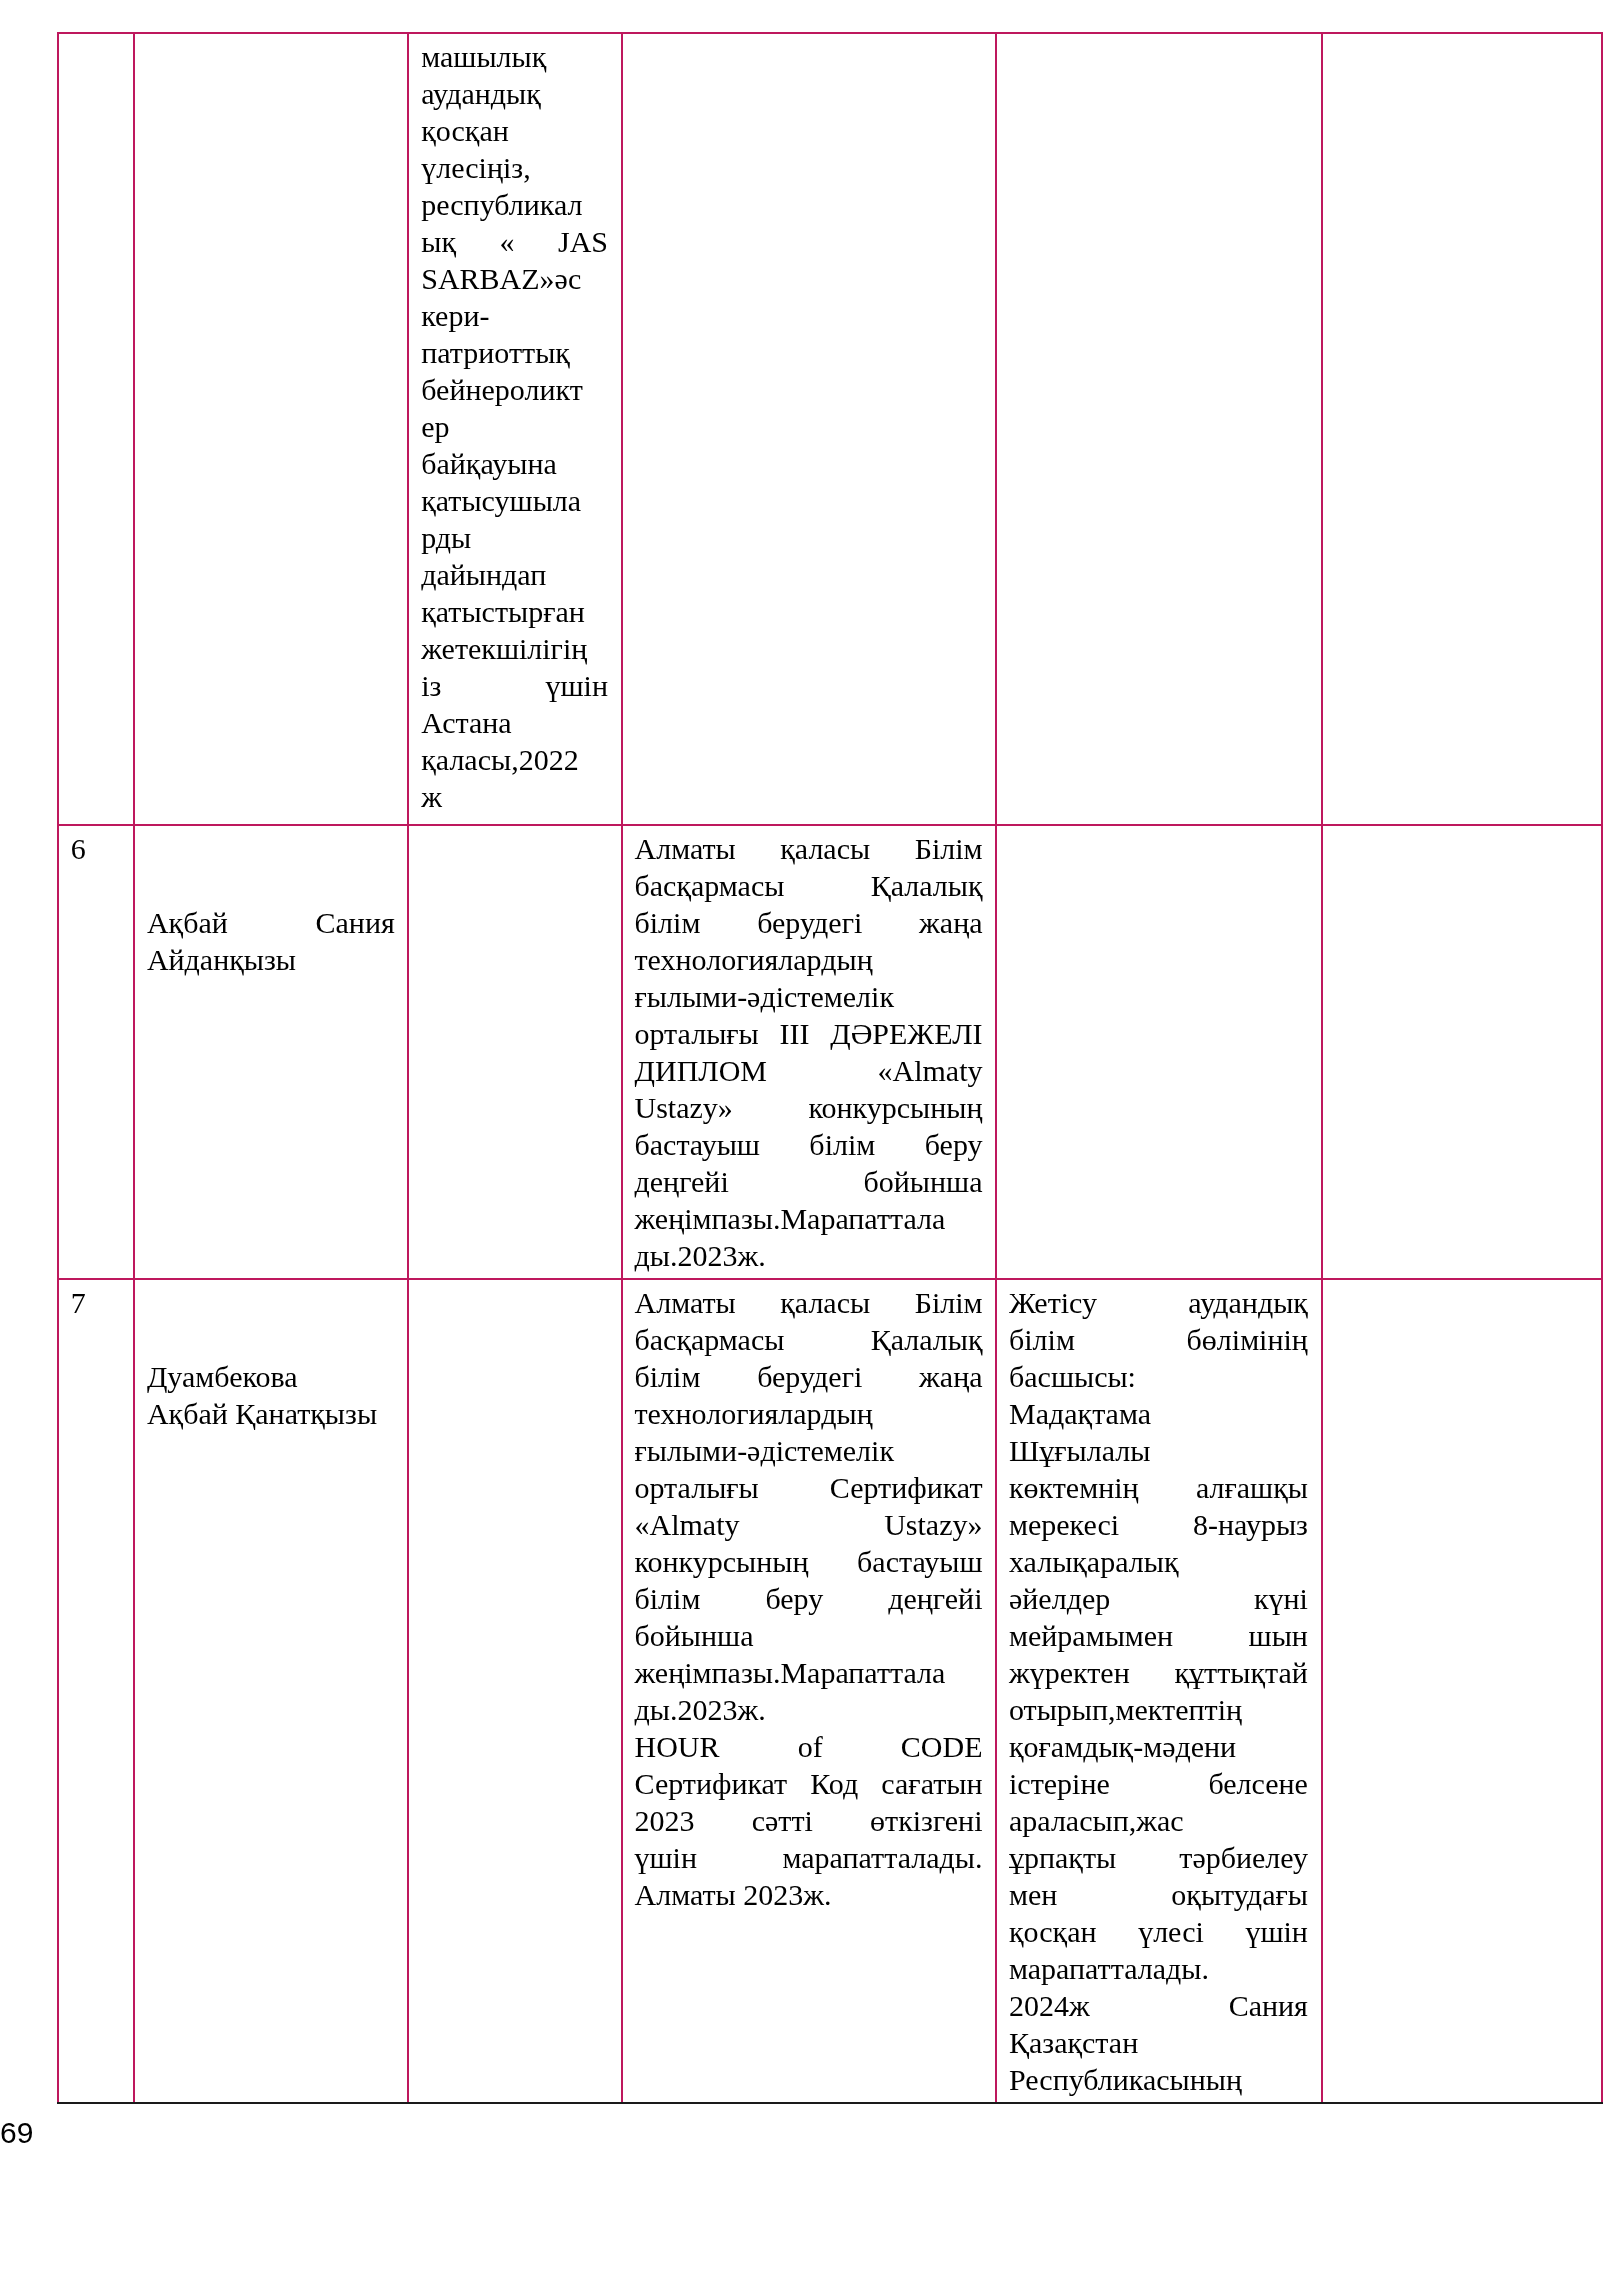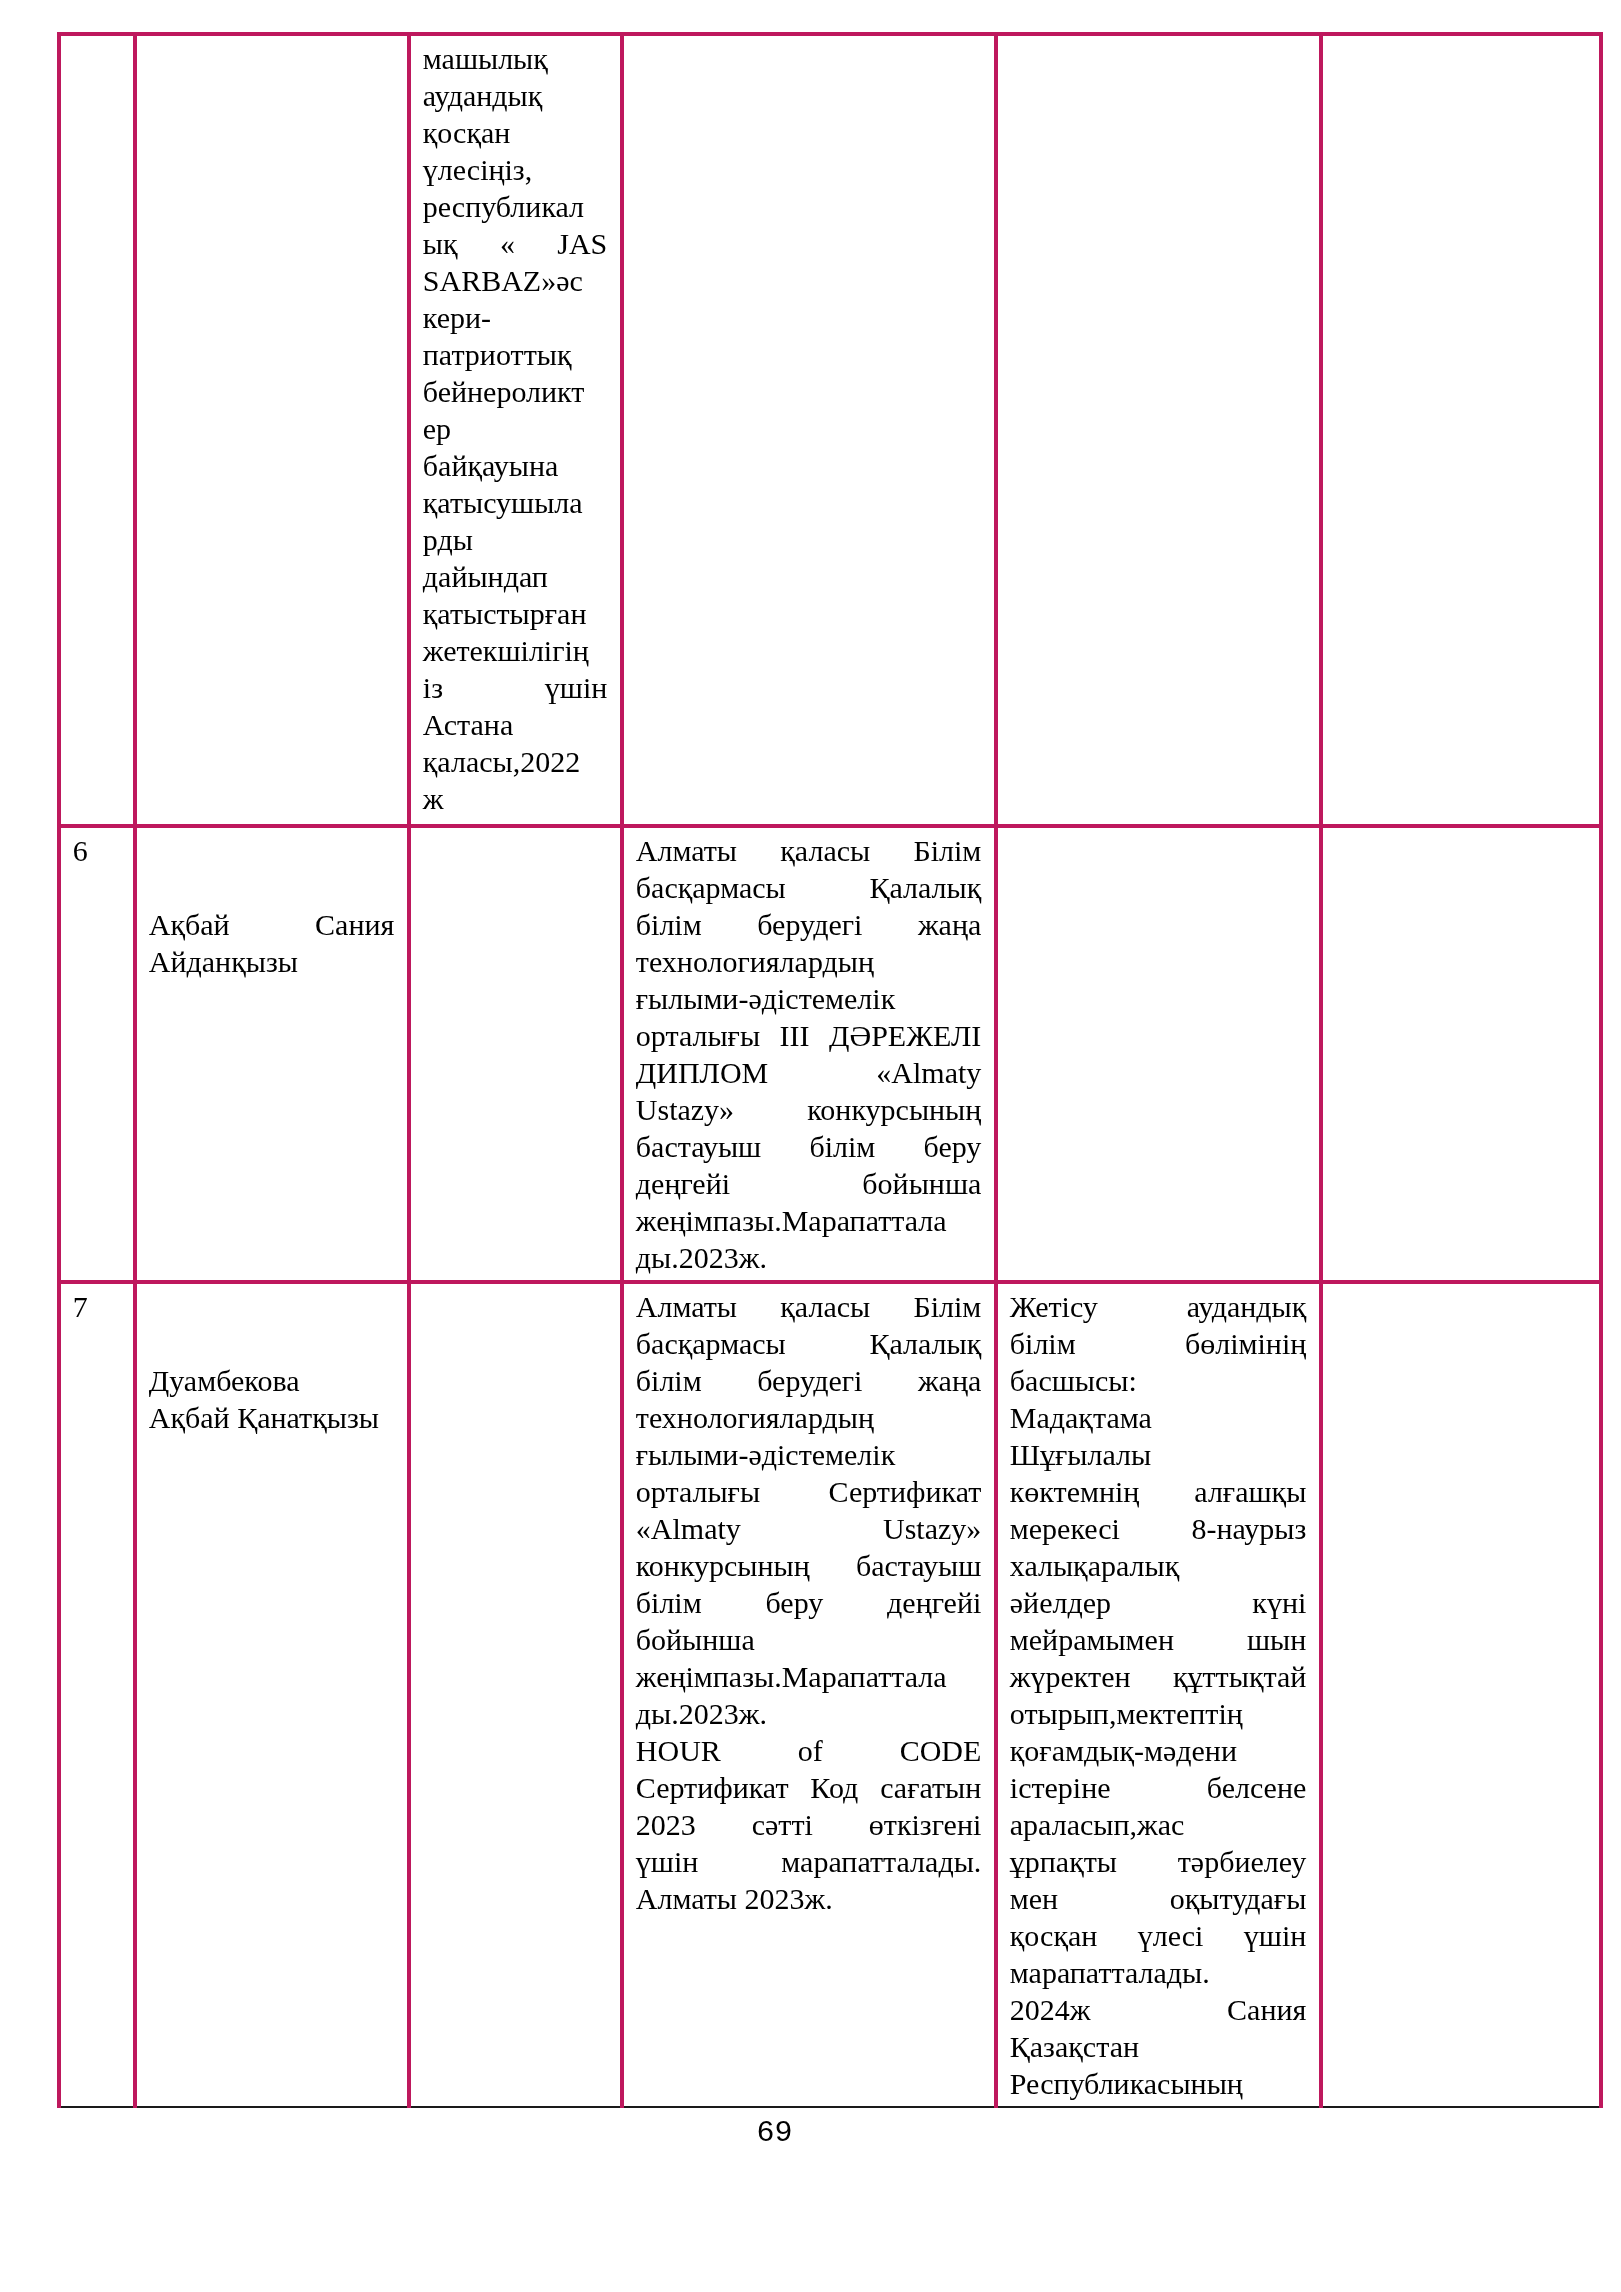--- a/index.html
+++ b/index.html
@@ -20,21 +20,21 @@
   }
   table.doc-table {
     position: absolute;
     left: 57px;
     top: 32px;
     width: 1546px;
     border-collapse: collapse;
     table-layout: fixed;
   }
   table.doc-table td {
-    border: 4px solid #be185d;
+    border: 2px solid #be185d;
     vertical-align: top;
     padding: 3.9px 12.7px 3.9px 11.8px;
     overflow: hidden;
   }
   table.doc-table tr.row-7 td {
     border-top: 2.9px solid #1a1a1a;
     border-bottom: 2.9px solid #1a1a1a;
   }
   td.col-num { padding: 3.9px 5.9px 3.9px 14.7px; }
   td.col-3   { padding: 3.9px 5.9px 3.9px 9.8px; }
@@ -46,22 +46,21 @@
   }
   td .ln:last-child {
     text-align: left;
     text-align-last: left;
   }
   .page-number {
     position: absolute;
     left: 0;
     top: 2115px;
     width: 1549px;
-    text-align: center;
-    font-family: Liberation Mono, monospace;
+    font-family: Liberation Sans, sans-serif;
     font-size: 30px;
     line-height: 36px;
   }
 </style>
 </head>
 <body>
 
 <div class="page">
 
   <table class="doc-table">

